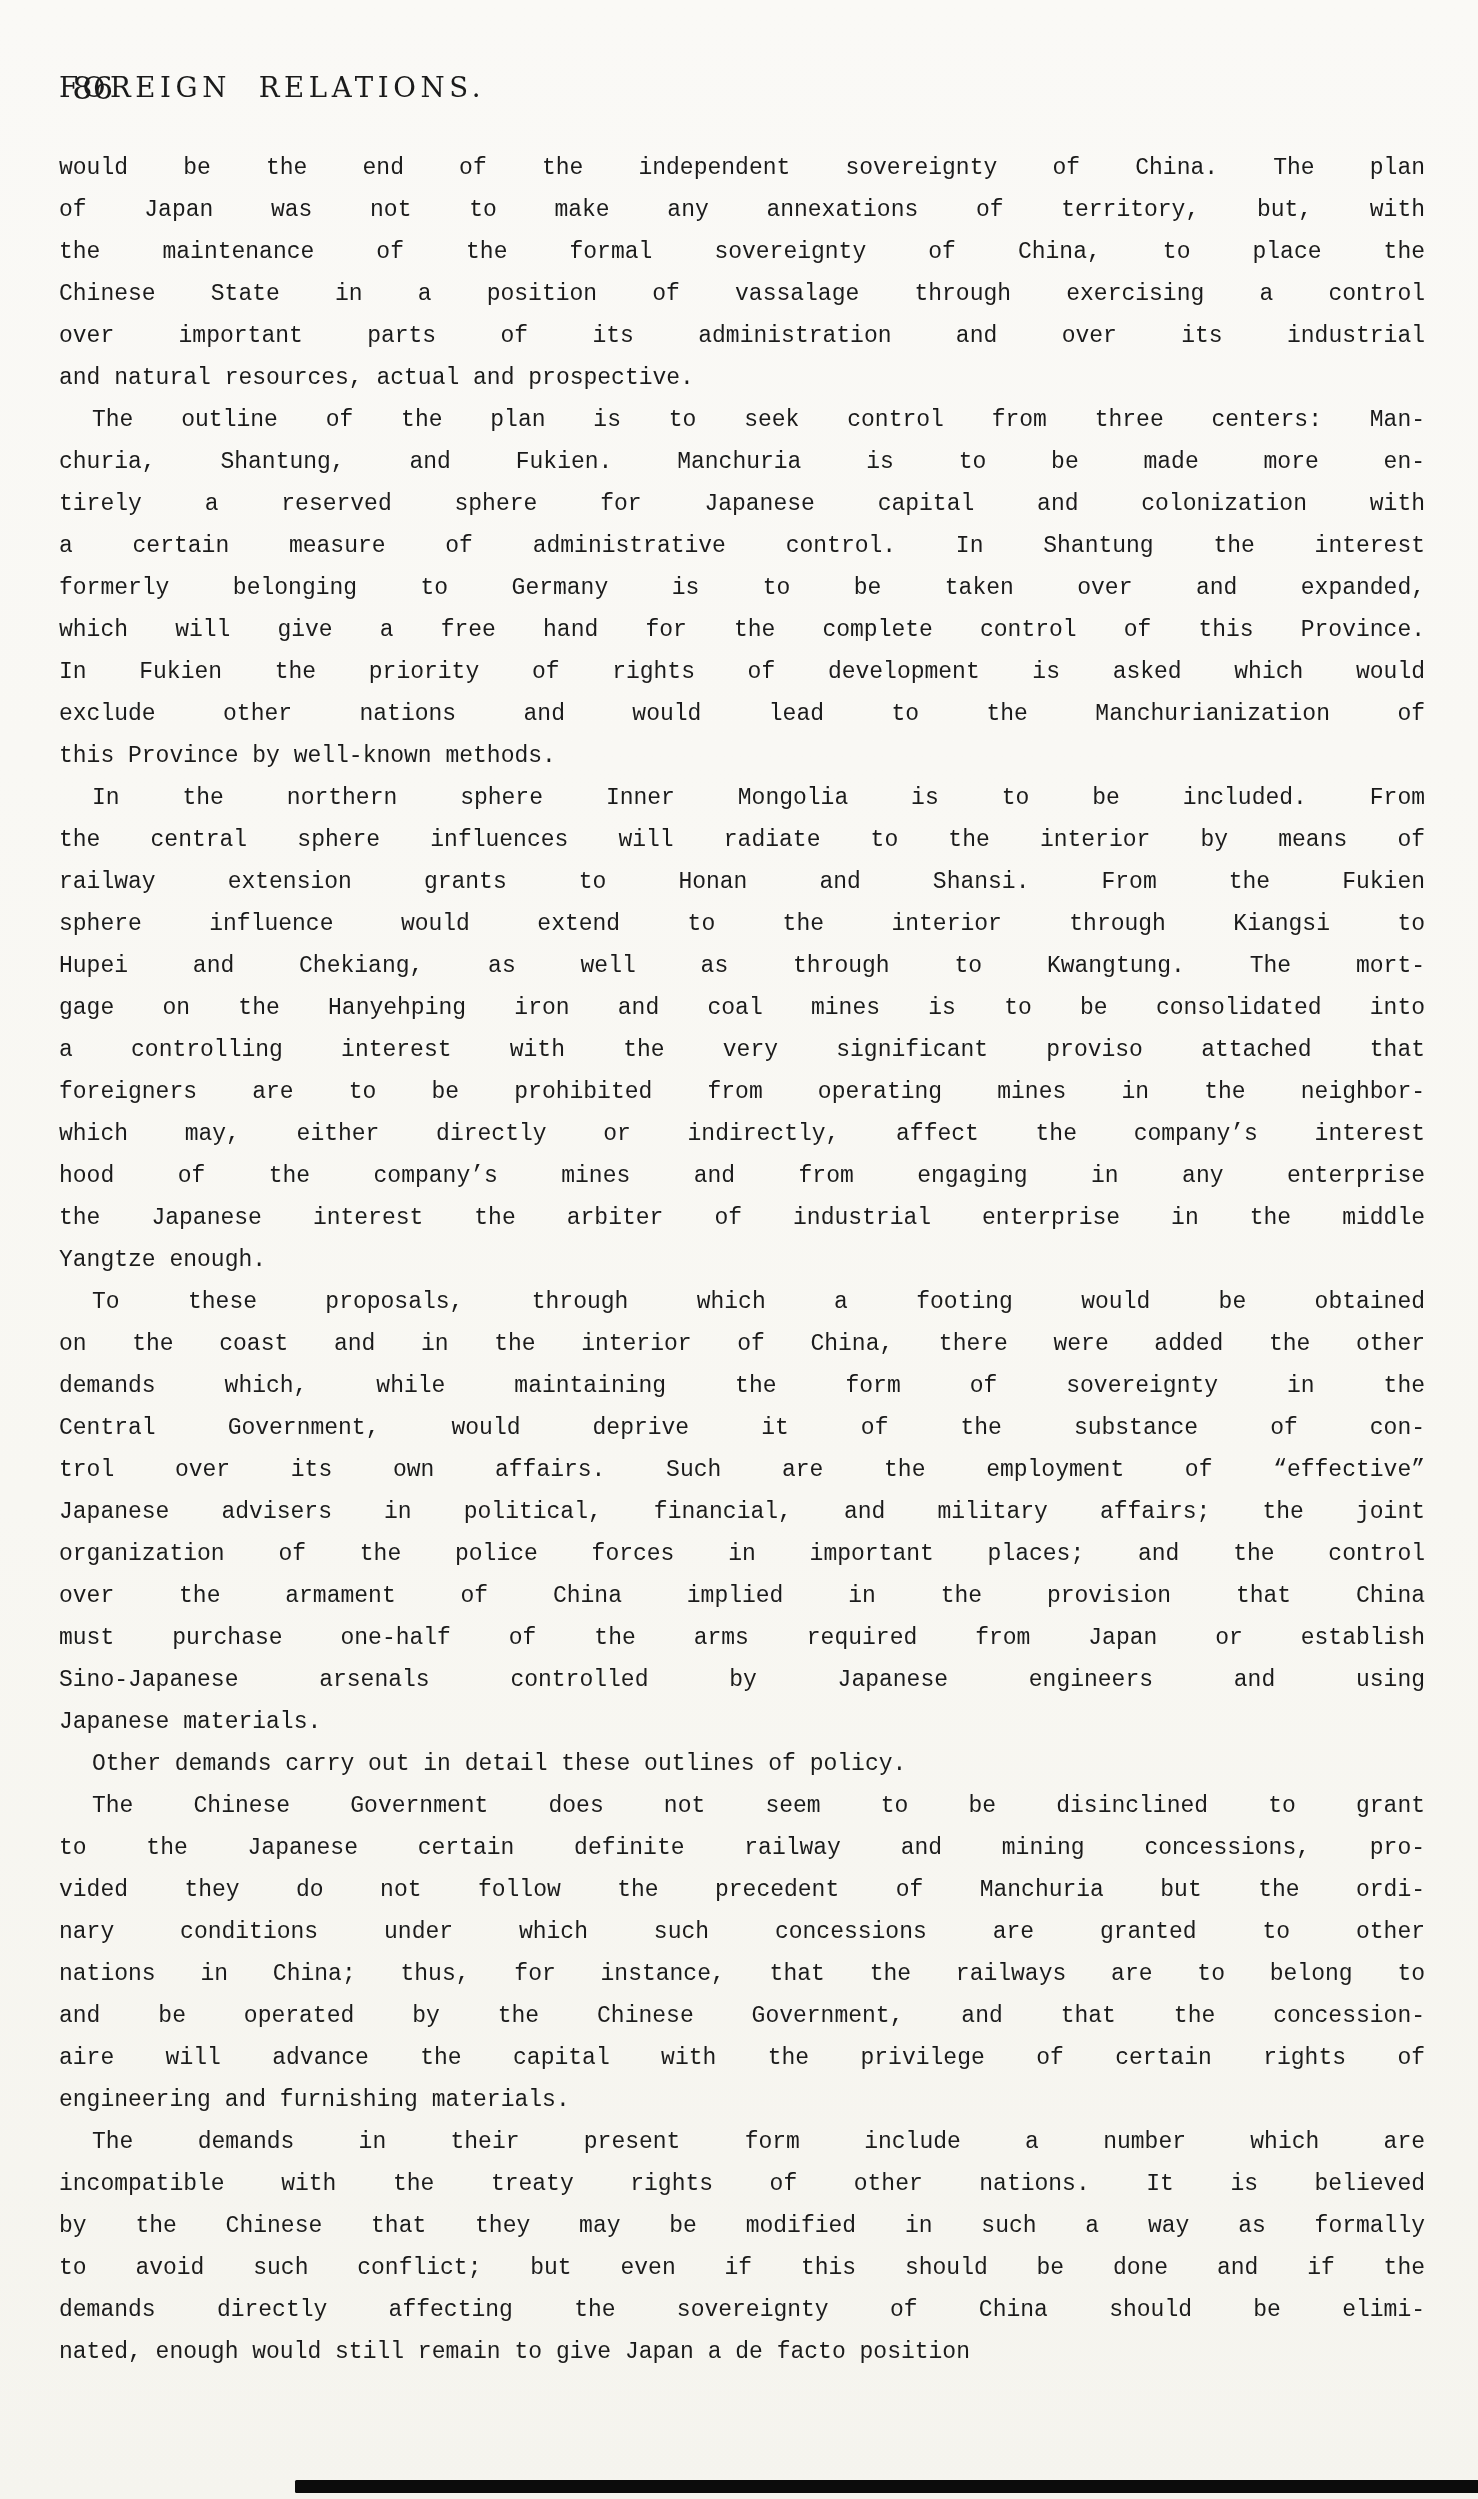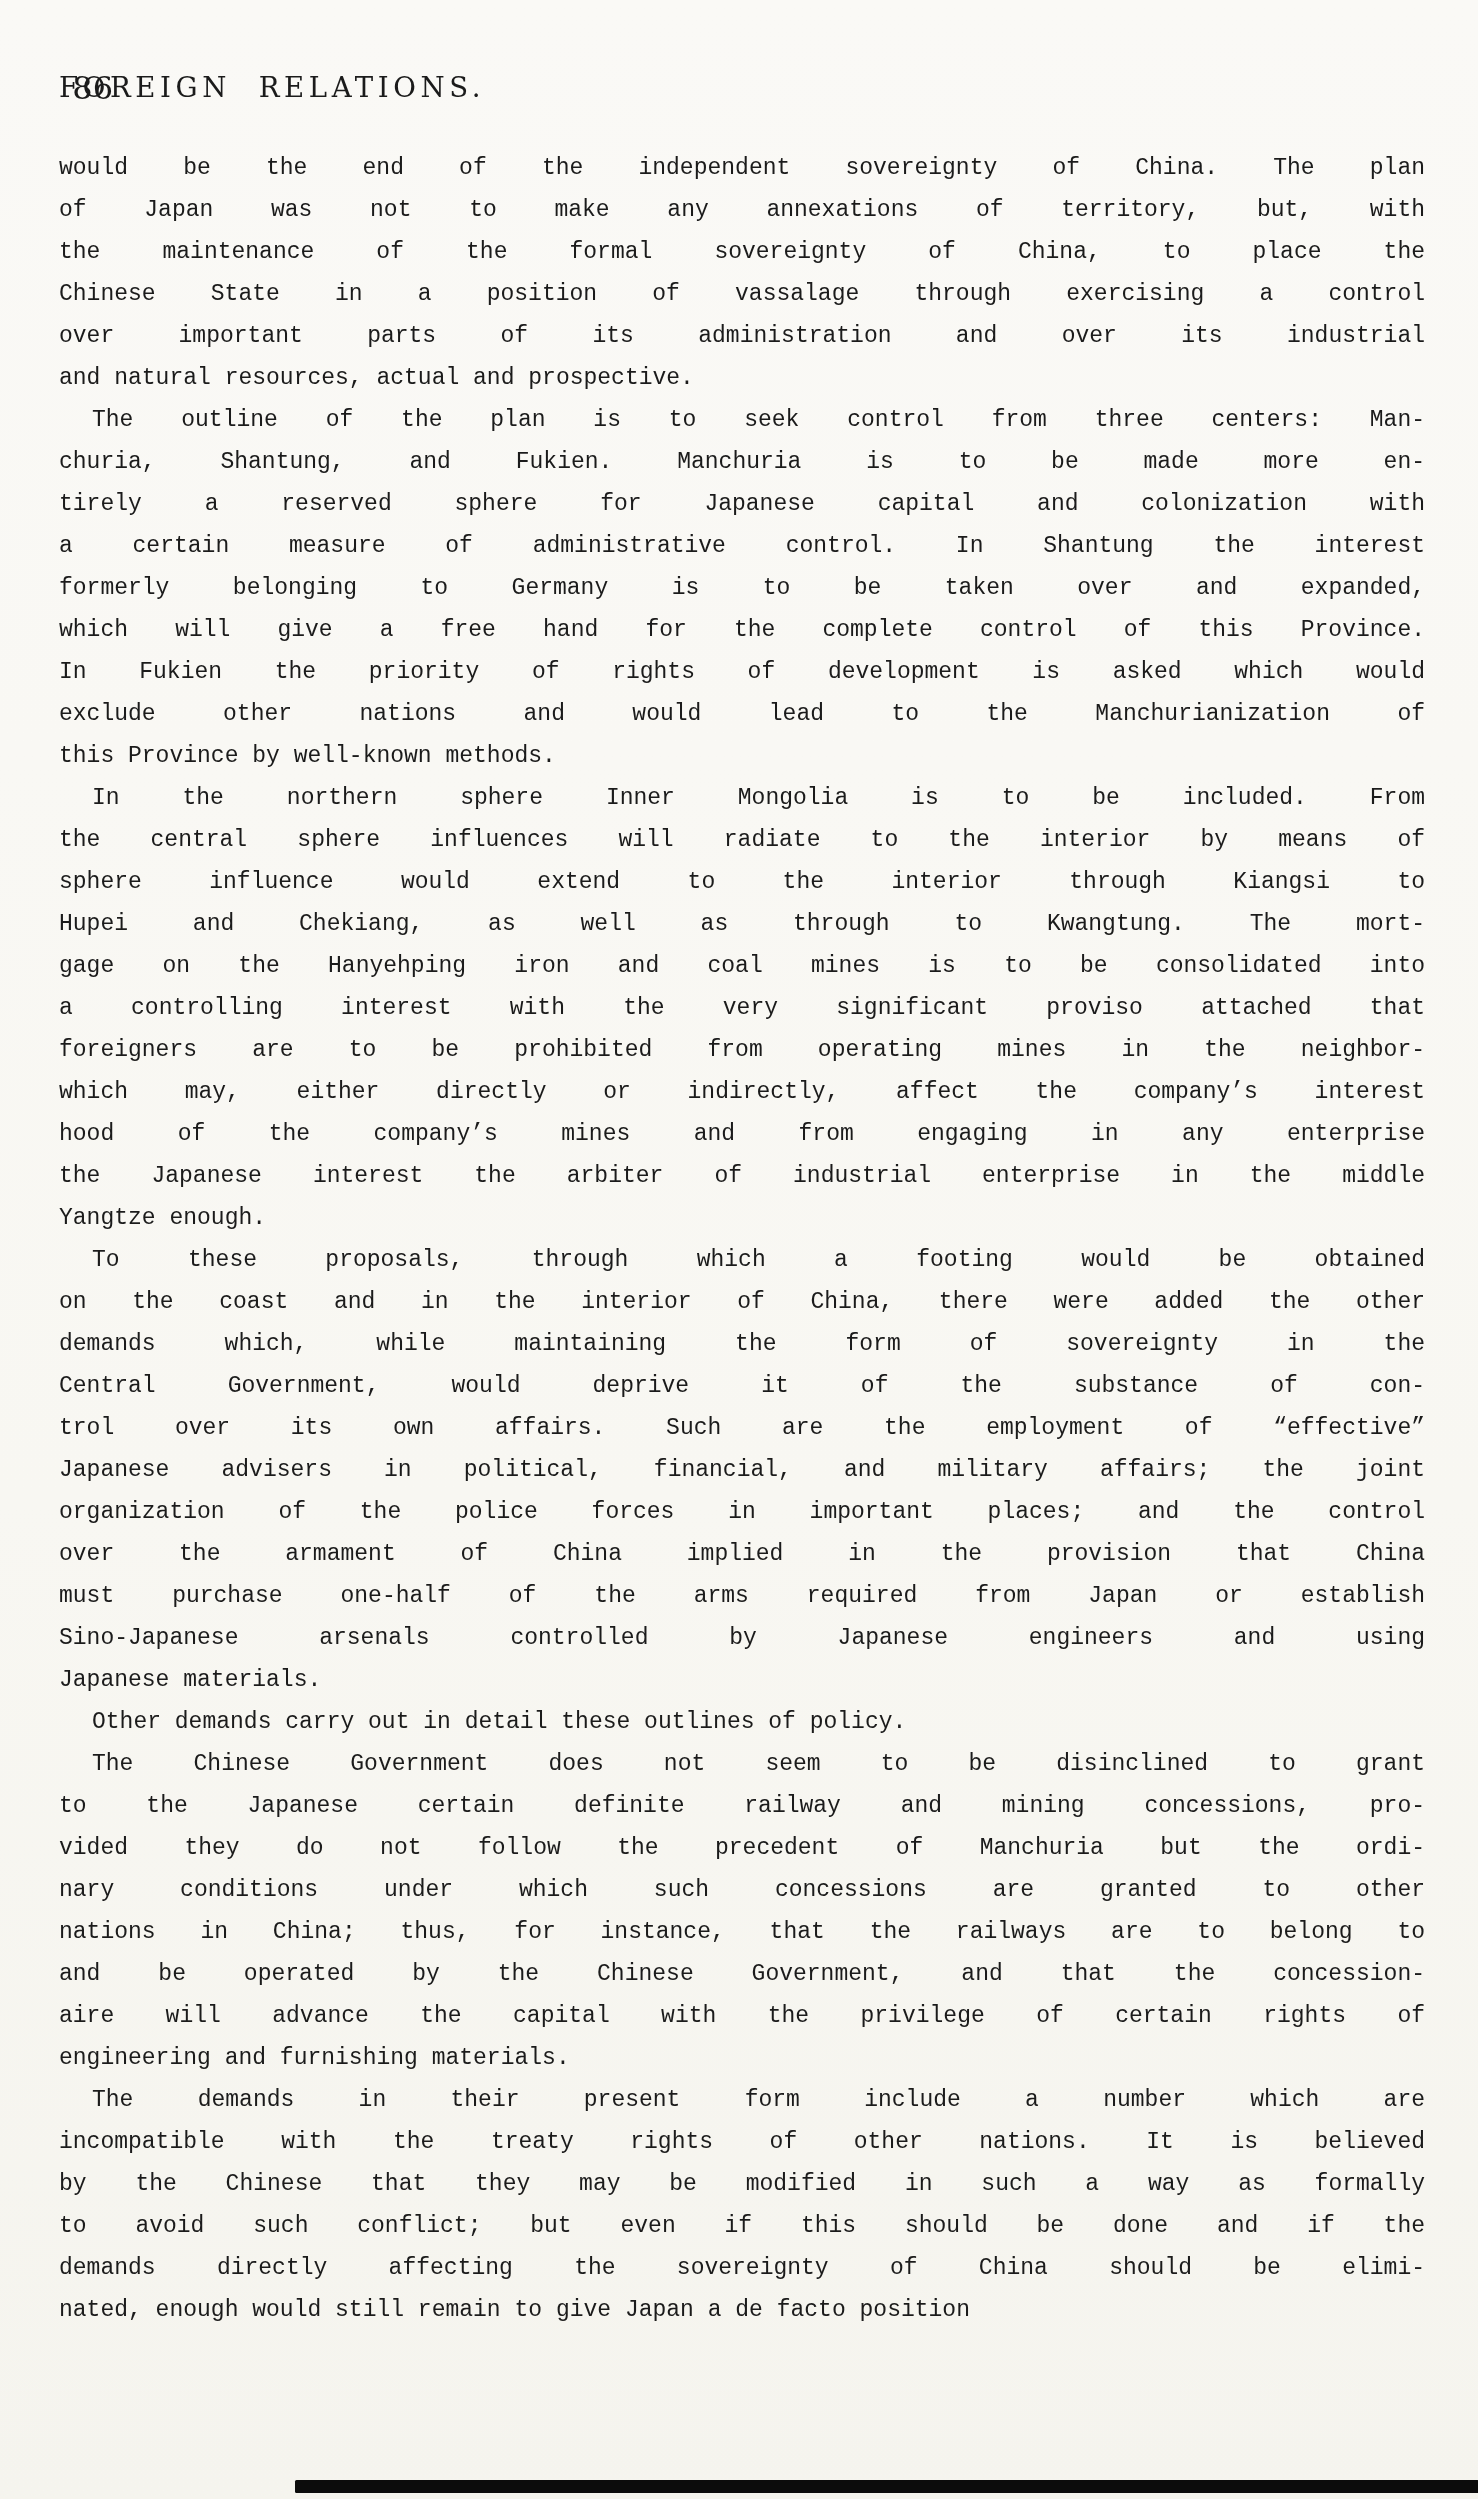--- a/index.html
+++ b/index.html
@@ -87,20 +87,21 @@
         <div class="line">a certain measure of administrative control. In Shantung the interest</div>
         <div class="line">formerly belonging to Germany is to be taken over and expanded,</div>
         <div class="line">which will give a free hand for the complete control of this Province.</div>
         <div class="line">In Fukien the priority of rights of development is asked which would</div>
         <div class="line">exclude other nations and would lead to the Manchurianization of</div>
         <div class="line last">this Province by well-known methods.</div>
       </div>
       <div class="paragraph">
         <div class="line indent">In the northern sphere Inner Mongolia is to be included. From</div>
         <div class="line">the central sphere influences will radiate to the interior by means of</div>
+        <div class="line">railway extension grants to Honan and Shansi. From the Fukien</div>
         <div class="line">sphere influence would extend to the interior through Kiangsi to</div>
         <div class="line">Hupei and Chekiang, as well as through to Kwangtung. The mort-</div>
         <div class="line">gage on the Hanyehping iron and coal mines is to be consolidated into</div>
         <div class="line">a controlling interest with the very significant proviso attached that</div>
         <div class="line">foreigners are to be prohibited from operating mines in the neighbor-</div>
         <div class="line">which may, either directly or indirectly, affect the company’s interest</div>
         <div class="line">hood of the company’s mines and from engaging in any enterprise</div>
         <div class="line">the Japanese interest the arbiter of industrial enterprise in the middle</div>
         <div class="line last">Yangtze enough.</div>
       </div>

